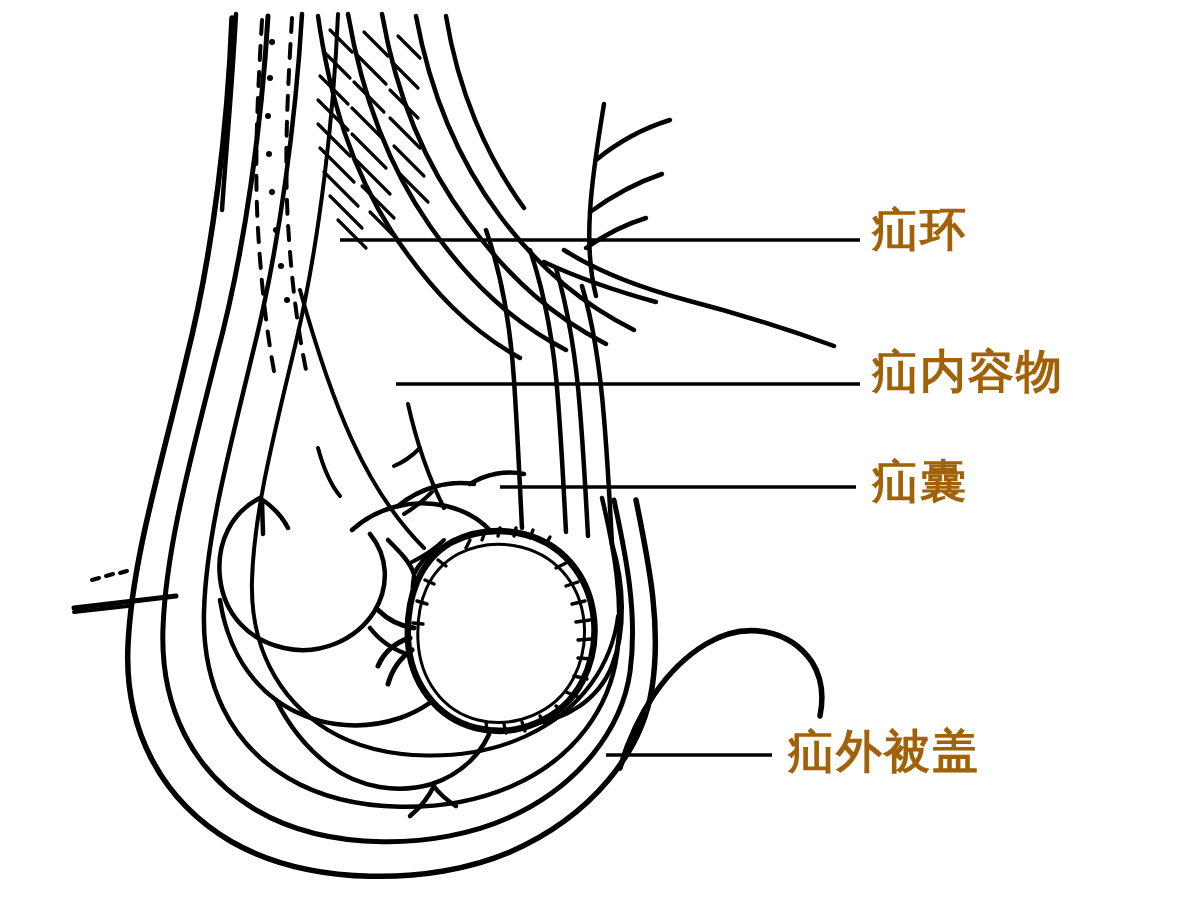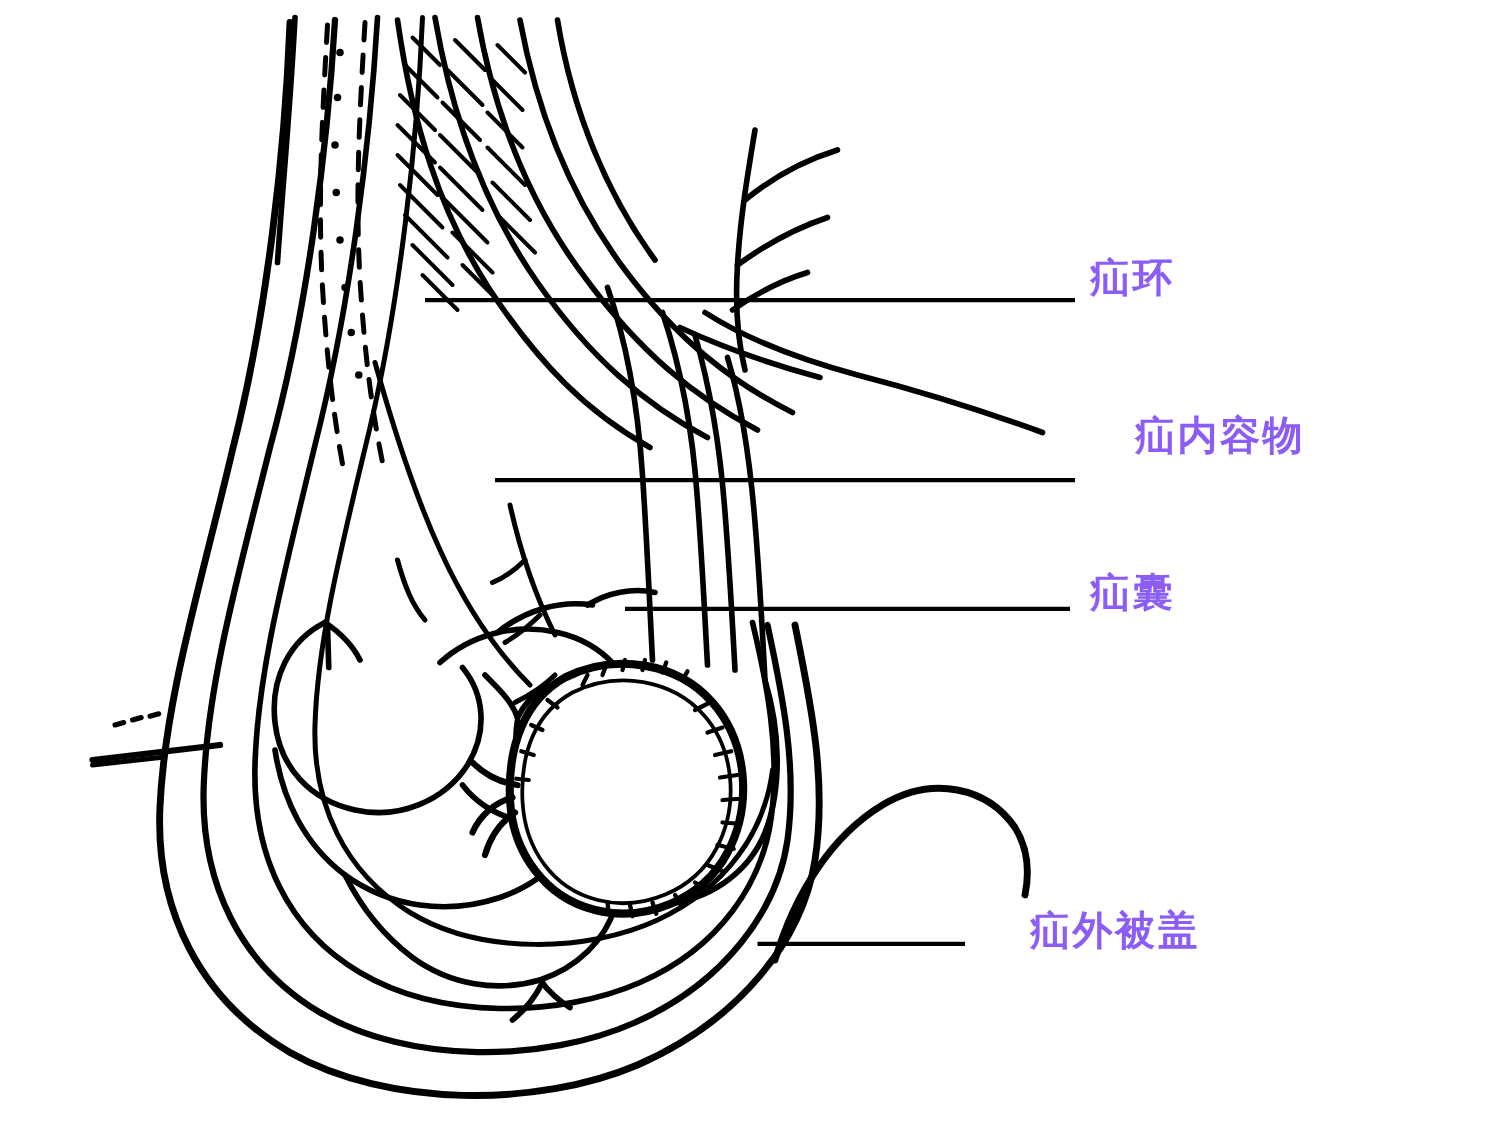--- a/index.html
+++ b/index.html
@@ -18,32 +18,32 @@
   #figure-svg {
     position: absolute;
     left: 0;
     top: 0;
     width: 1200px;
     height: 904px;
     display: block;
   }
   .label {
     position: absolute;
-    color: #8b5cf6;
+    color: #a16207;
     font-family: "DejaVu Serif", "Liberation Serif", serif;
     font-weight: 700;
-    font-size: 32px;
+    font-size: 46px;
     line-height: 1;
     letter-spacing: 2px;
     white-space: nowrap;
   }
   #label-hernia-ring   { left: 872px; top: 206px; }
-  #label-hernia-contents { left: 872px; top: 332px; margin-left: 36px; }
+  #label-hernia-contents { left: 872px; top: 348px; }
   #label-hernia-sac    { left: 872px; top: 458px; text-align: center; }
-  #label-hernia-covering { left: 788px; top: 728px; margin-left: 36px; }
+  #label-hernia-covering { left: 788px; top: 728px; }
 </style>
 </head>
 <body>
 
 <div id="page">
 
   <svg id="figure-svg" viewBox="0 0 1200 904">
 
     <g fill="none" stroke="#000" stroke-width="5" stroke-linecap="round" stroke-linejoin="round">
 

